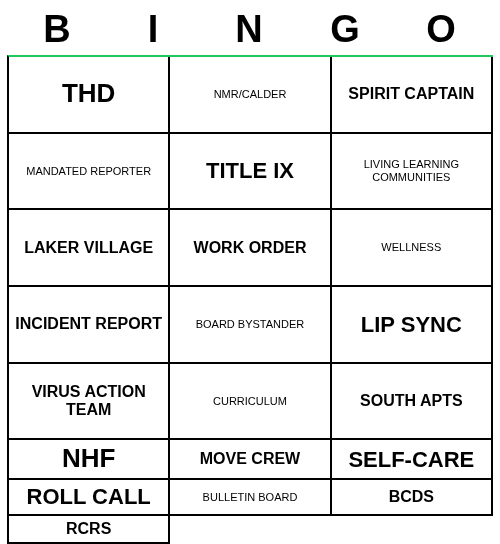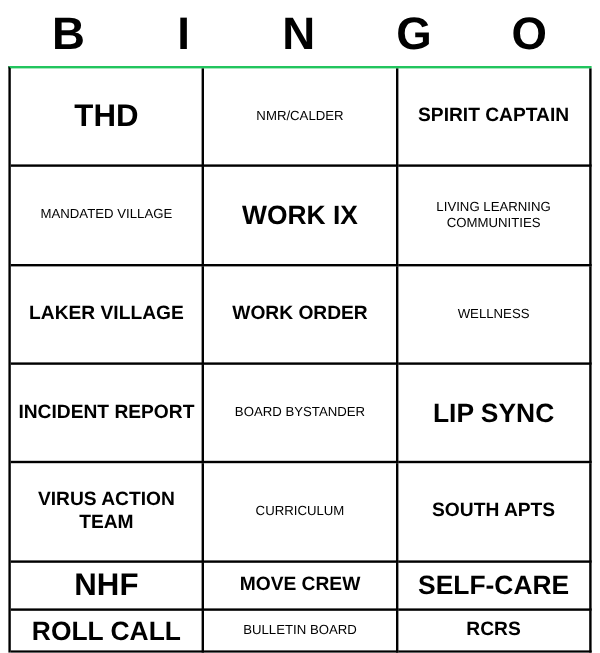--- a/index.html
+++ b/index.html
@@ -78,24 +78,24 @@
     <div class="cell">
       <span class="cell-text xlarge">THD</span>
     </div>
     <div class="cell">
       <span class="cell-text small">NMR/CALDER</span>
     </div>
     <div class="cell">
       <span class="cell-text medium">SPIRIT CAPTAIN</span>
     </div>
     <div class="cell">
-      <span class="cell-text small">MANDATED VILLAGE</span>
+      <span class="cell-text small">MANDATED REPORTER</span>
     </div>
     <div class="cell">
-      <span class="cell-text large">WORK IX</span>
+      <span class="cell-text large">TITLE IX</span>
     </div>
     <div class="cell">
       <span class="cell-text small">LIVING LEARNING COMMUNITIES</span>
     </div>
     <div class="cell">
       <span class="cell-text medium">LAKER VILLAGE</span>
     </div>
     <div class="cell">
       <span class="cell-text medium">WORK ORDER</span>
     </div>
@@ -129,15 +129,18 @@
     <div class="cell">
       <span class="cell-text large">SELF-CARE</span>
     </div>
     <div class="cell">
       <span class="cell-text large">ROLL CALL</span>
     </div>
     <div class="cell">
       <span class="cell-text small">BULLETIN BOARD</span>
     </div>
     <div class="cell">
+      <span class="cell-text medium">BCDS</span>
+    </div>
+    <div class="cell">
       <span class="cell-text medium">RCRS</span>
     </div>
   </div>
 
 </body></html>

